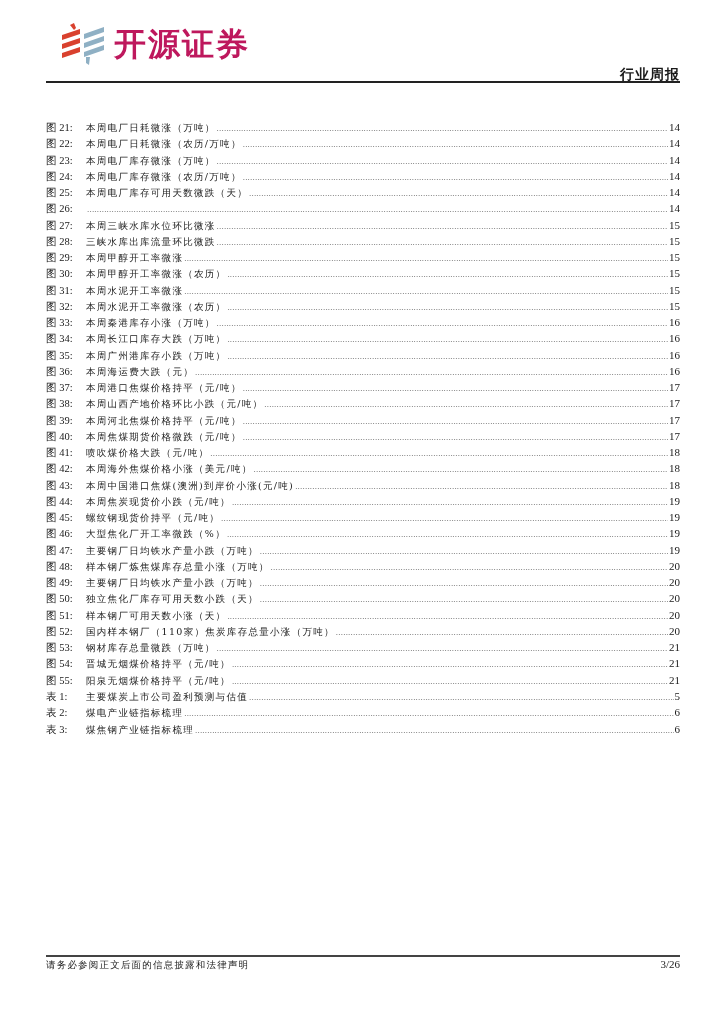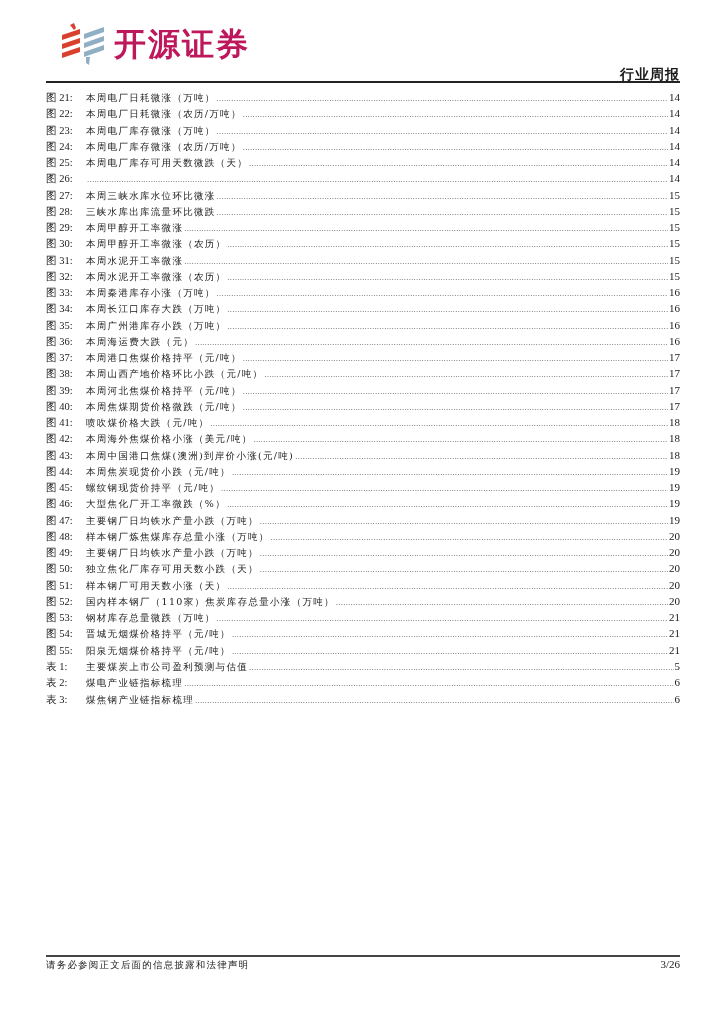--- a/index.html
+++ b/index.html
@@ -4,21 +4,21 @@
 <style>
   html, body { margin: 0; padding: 0; background: #ffffff; }
   body { width: 724px; height: 1024px; position: relative; overflow: hidden;
          font-family: "DejaVu Serif", "Liberation Serif", serif; color: #1a1a1a; }
   .logo { position: absolute; left: 58px; top: 20px; height: 48px; display: flex; align-items: center; }
   .logo svg { display: block; }
   .logo-text { font-family: "DejaVu Sans", "Liberation Sans", sans-serif; font-weight: bold;
                font-size: 32px; letter-spacing: 2px; color: #be185d; margin-left: 6px; line-height: 1; }
   .report-type { position: absolute; right: 44px; top: 66px; font-size: 14px; font-weight: bold; letter-spacing: 1px; text-align: right; }
   .top-rule { position: absolute; left: 46px; right: 44px; top: 81px; height: 1.5px; background: #222; }
-  .toc { position: absolute; left: 46px; right: 44px; }
+  .toc { position: absolute; left: 46px; right: 44px; margin-top: 30px; }
   .toc-figures { top: 89px; }
   .toc-tables { top: 658px; }
   .toc-row { display: flex; align-items: baseline; height: 16.25px; font-size: 10px; line-height: 16.25px; white-space: nowrap; }
   .toc-prefix { flex: 0 0 auto; min-width: 40px; font-family: "Liberation Serif", "DejaVu Serif", serif; font-size: 10.5px; }
   .toc-title { flex: 0 0 auto; letter-spacing: 1.3px; font-size: 9.5px; }
   .toc-dots { flex: 1 1 auto; overflow: hidden; margin: 0 1px; color: #555; font-size: 9px; letter-spacing: 0.2px;
               font-family: "Liberation Serif", serif; }
   .toc-dots::before { content: "........................................................................................................................................................................................................................................................................................................................................................"; }
   .toc-page { flex: 0 0 auto; font-family: "Liberation Serif", "DejaVu Serif", serif; font-size: 11px; }
   .bottom-rule { position: absolute; left: 46px; right: 44px; top: 955px; height: 1.5px; background: #444; }

